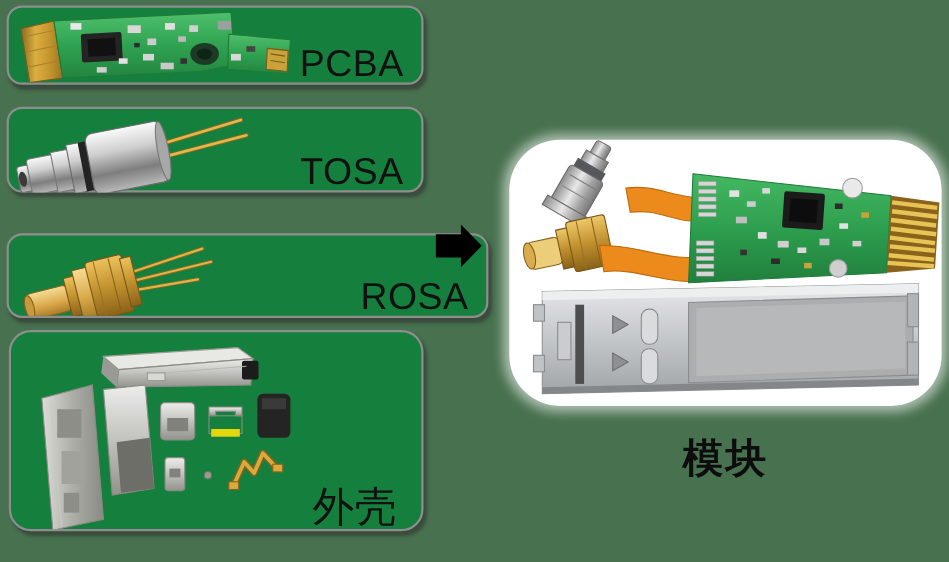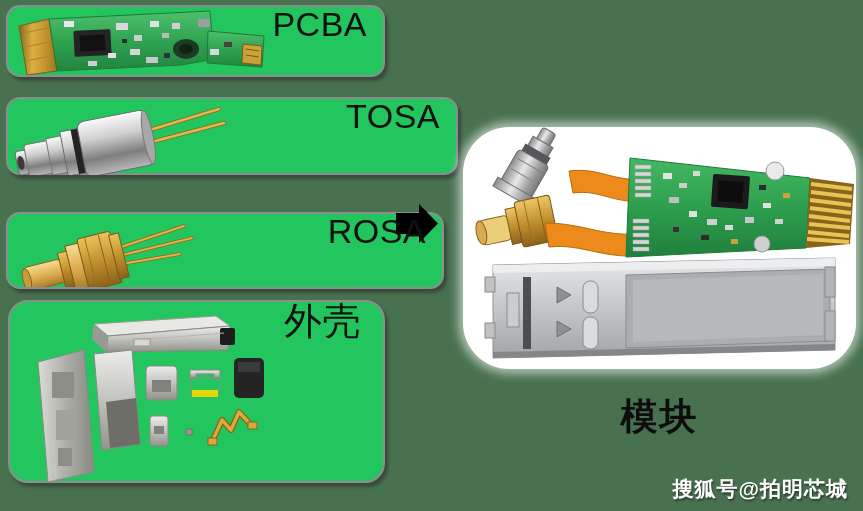--- a/index.html
+++ b/index.html
@@ -6,35 +6,35 @@
   body{
     width:863px;height:511px;overflow:hidden;position:relative;
     background:#48714F;
     font-family:"Liberation Sans","DejaVu Sans",sans-serif;
   }
   .canvas{position:absolute;inset:0;width:863px;height:511px;}
 
   
   .part-box{
     position:absolute;
-    background:#22c55e;
+    background:#15803d;
     border:2px solid #8E8E8E;
     border-radius:14px;
     box-shadow:3px 4px 3px rgba(45,45,45,.55);
-    display:flex;align-items:flex-start;justify-content:flex-end;
+    display:flex;align-items:flex-end;justify-content:flex-end;
     box-sizing:border-box;
   }
   .part-box .art{position:absolute;left:4px;top:2px;}
   .part-label{
     font-size:34px;color:#111;letter-spacing:.5px;
     padding-right:16px;font-weight:500;line-height:1;
     z-index:2;
   }
   #box-pcba{left:6px;top:5px;width:379px;height:72px;}
-  #box-tosa{left:6px;top:97px;width:452px;height:78px;}
+  #box-tosa{left:6px;top:97px;width:379px;height:78px;}
   #box-rosa{left:6px;top:212px;width:438px;height:77px;}
   #box-shell{left:8px;top:300px;width:377px;height:183px;border-radius:20px;}
   #box-shell .part-label{font-size:38px;padding-right:22px;}
 
   
   .arrow-wrap{position:absolute;left:396px;top:204px;width:42px;height:40px;}
 
   
   .module-panel{
     position:absolute;left:463px;top:127px;width:393px;height:242px;
@@ -342,15 +342,14 @@
       <rect x="22" y="196" width="10" height="15" fill="#c0c2c4" stroke="#8a8c8e"></rect>
       <rect x="44" y="166" width="12" height="34" fill="#caccce" stroke="#8a8c8e"></rect>
 
       <rect x="362" y="140" width="10" height="30" fill="#b2b4b6" stroke="#8a8c8e"></rect>
       <rect x="362" y="184" width="10" height="30" fill="#b2b4b6" stroke="#8a8c8e"></rect>
     </svg>
   </div>
 
   <div class="module-label">模块</div>
 
-  <div class="watermark">搜狐号@拍明芯城</div>
 
 </div>
 
 </body></html>

